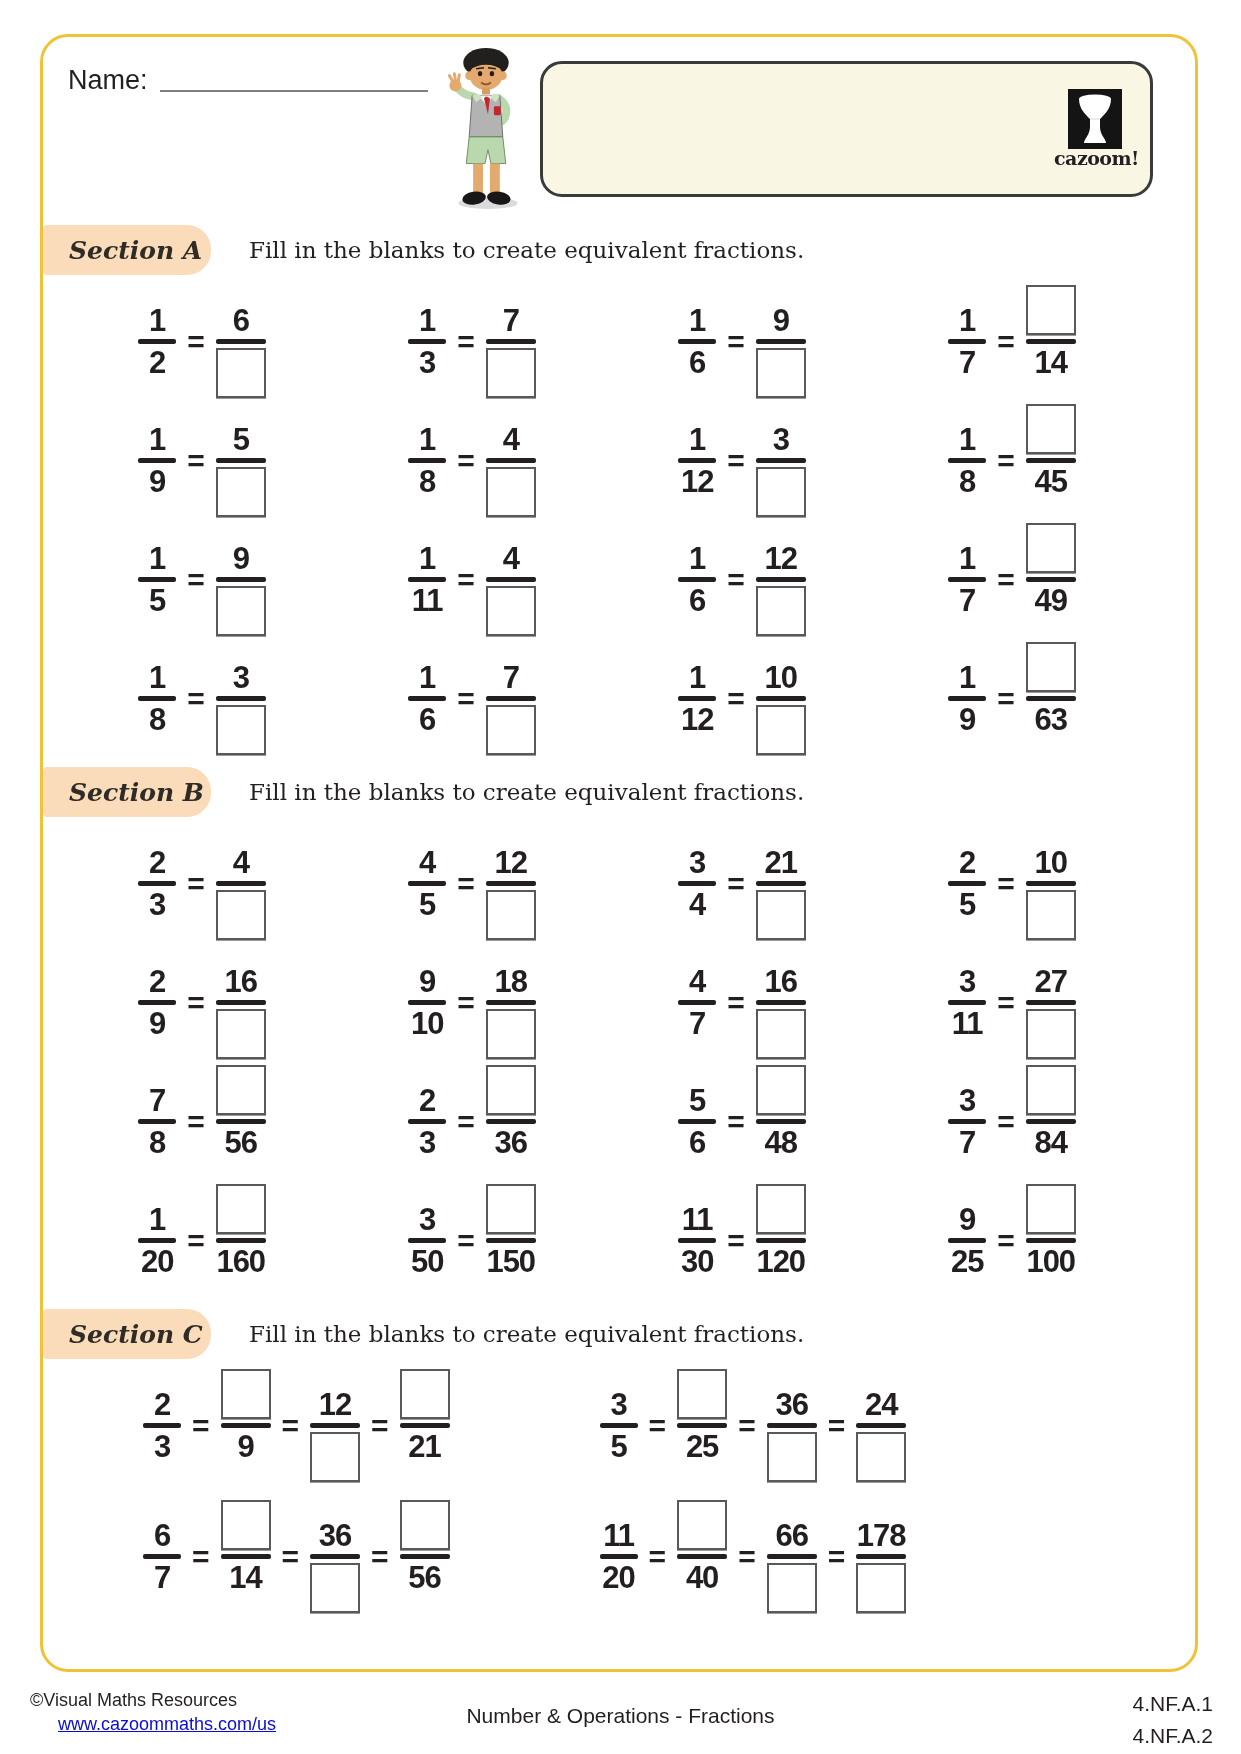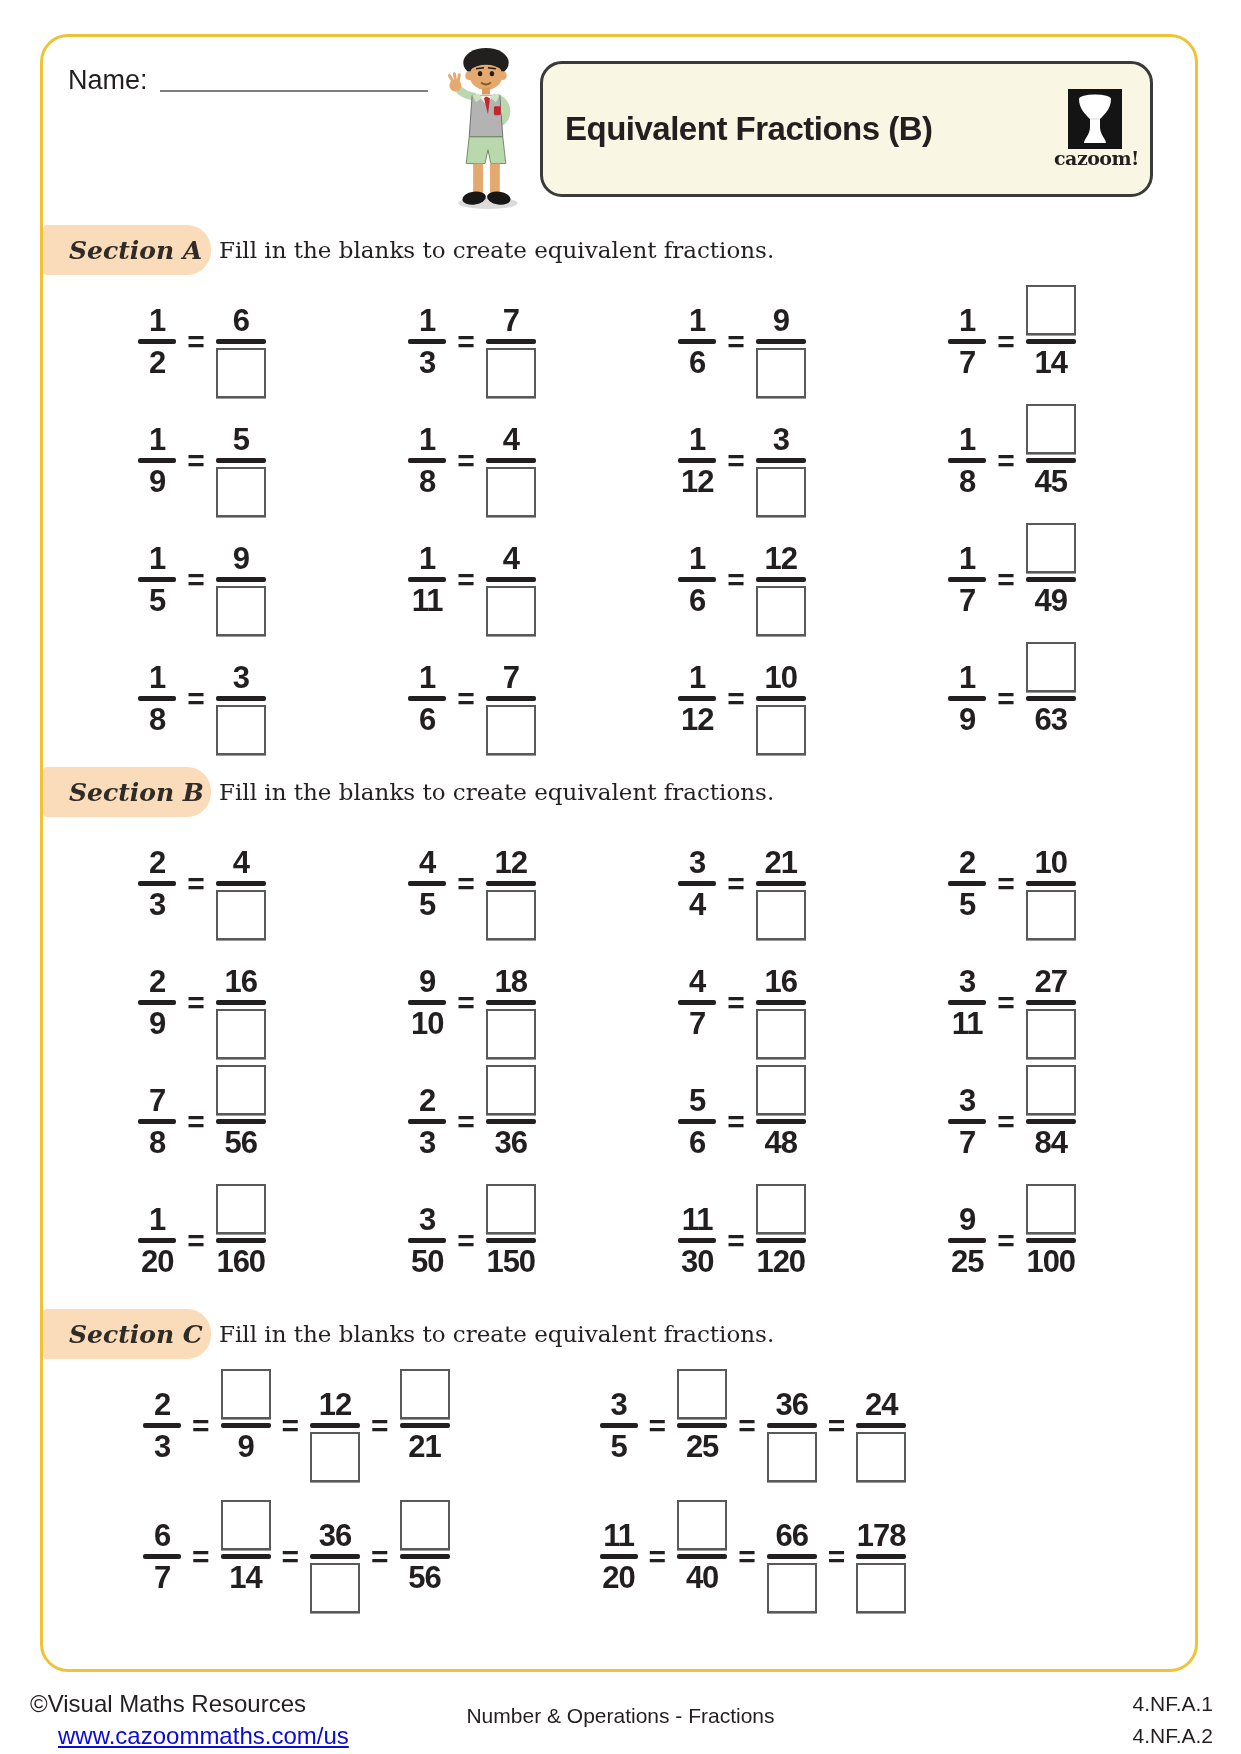--- a/index.html
+++ b/index.html
@@ -29,21 +29,21 @@
   .title-text { font-weight:bold; font-size:33px; margin-left:22px; letter-spacing:-0.5px; white-space:nowrap; }
   .logo { margin-left:auto; margin-right:14px; width:82px; text-align:center; }
   .logo-square { width:54px; height:60px; margin:0 auto; display:block; }
   .logo-text {
     font-family:"DejaVu Serif","Liberation Serif",serif; font-weight:bold;
     font-size:19px; letter-spacing:-0.5px; margin-top:-2px; color:#231f20;
   }
   
   #sections { position:relative; padding:0 0 0 0; }
   .section { margin-top:10px; }
-  .section-head { display:flex; align-items:center; margin-bottom:8px; }
+  .section-head { display:flex; align-items:center; margin-bottom:8px;gap:30px; }
   .pill {
     background:var(--pill,#fbdcba); border-radius:4px 24px 24px 4px;
     height:50px; min-width:168px; box-sizing:border-box;
     display:flex; align-items:center; padding-left:26px;
     font-family:"DejaVu Serif","Liberation Serif",serif;
     font-weight:bold; font-style:italic; font-size:25px; color:#2f2b27;
   }
   .instruction {
     font-family:"DejaVu Serif","Liberation Serif",serif;
     font-size:23px; margin-left:8px; color:#231f20;
@@ -59,21 +59,21 @@
   .eq { font-weight:bold; font-size:30px; margin:0 11px; }
   .term { display:flex; flex-direction:column; align-items:center; }
   .slot { height:52px; display:flex; justify-content:center; }
   .slot.top { align-items:flex-end; }
   .slot.bottom { align-items:flex-start; }
   .fnum { font-weight:bold; font-size:31px; line-height:0.95; letter-spacing:-1px; }
   .bar { align-self:stretch; height:5px; min-width:38px; background:#231f20; border-radius:2px; margin:4px 0; }
   .abox { width:50px; height:50px; background:#ffffff; border:2px solid #58595b; box-sizing:border-box; box-shadow:0 1px 0 #9a9a9a; }
   
   .footer { position:absolute; left:0; top:1688px; width:1241px; height:66px; }
-  .f-left { position:absolute; left:30px; top:0; font-size:24px; line-height:1.35; }
+  .f-left { position:absolute; left:30px; top:0; font-size:18px; line-height:1.35; }
   .f-link { color:#0b0bd6; text-decoration:underline;margin-left:28px; }
   .f-center { position:absolute; left:0; right:0; top:16px; text-align:center; font-size:21px; }
   .f-right { position:absolute; right:28px; top:0; text-align:right; font-size:21px; line-height:1.5; }
 </style>
 </head>
 <body>
 
 <div class="sheet">
   <div class="header">
     <div class="name-date">
@@ -108,21 +108,20 @@
       <path d="M46 52 L50 54 L48 70 L44 54 Z" fill="#c1272d"></path>
       <rect x="54" y="62" width="7" height="9" rx="1.5" fill="#c1272d"></rect>
       <path d="M29 93 L63 93 L66 120 L51 120 L48 106 L45 120 L26 120 Z" fill="#b9d8ae" stroke="#6f8f63" stroke-width="1"></path>
       <rect x="33" y="120" width="10" height="32" fill="#e3a96e"></rect>
       <rect x="50" y="120" width="10" height="32" fill="#e3a96e"></rect>
       <ellipse cx="34" cy="155" rx="12" ry="6.5" fill="#171717" transform="rotate(-8 34 155)"></ellipse>
       <ellipse cx="59" cy="155" rx="12" ry="6.5" fill="#171717" transform="rotate(8 59 155)"></ellipse>
     </svg>
 
     <div class="title-box">
-      <div class="title-text">Equivalent Fractions (B)</div>
       <div class="logo">
         <svg class="logo-square" viewBox="0 0 54 60" aria-hidden="true">
           <rect x="0" y="0" width="54" height="60" fill="#141414"></rect>
           <ellipse cx="27" cy="10" rx="16" ry="4.5" fill="#ffffff"></ellipse>
           <path d="M11 10 C11 20 18 26 22 30 L22 38 C22 46 16 50 16 54 L38 54 C38 50 32 46 32 38 L32 30 C36 26 43 20 43 10 Z" fill="#ffffff"></path>
           <path d="M22 30 L32 30" stroke="#d9d9d9" stroke-width="1"></path>
         </svg>
         <div class="logo-text">cazoom!</div>
       </div>
     </div>

